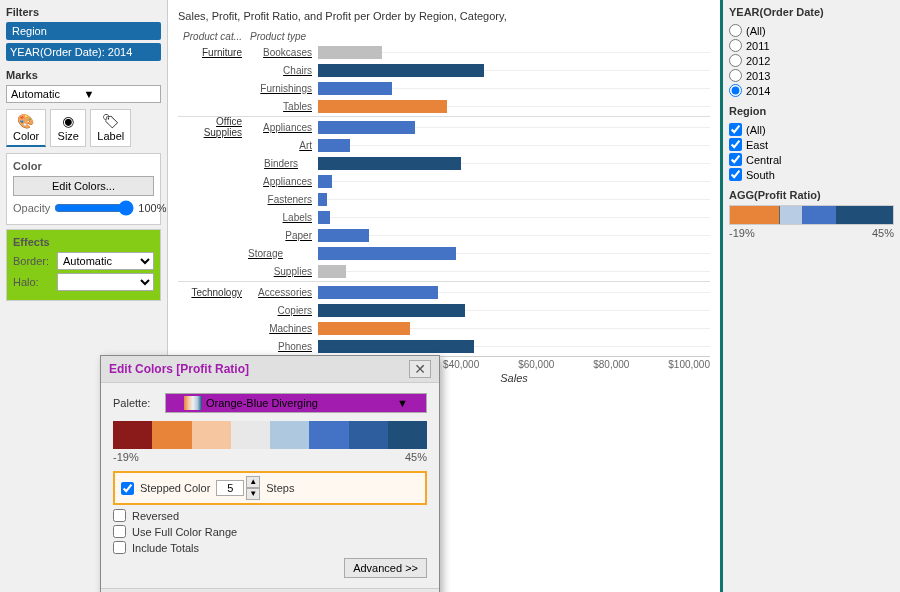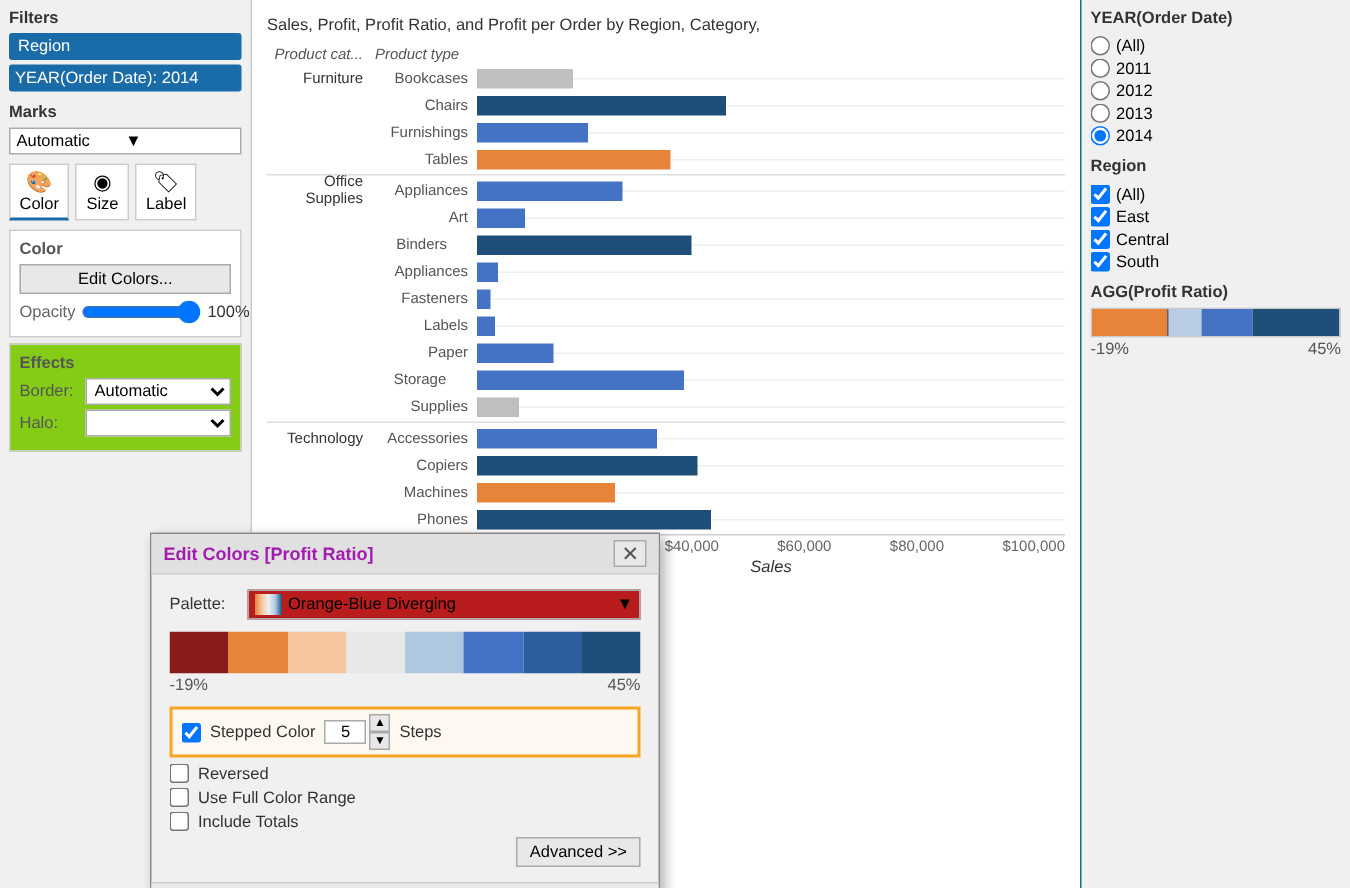--- a/index.html
+++ b/index.html
@@ -31,26 +31,26 @@
     .opacity-val { color: #333; }
 
     .effects-section { border: 1px solid #ccc; background: #84cc16; padding: 6px; }
     .effect-row { display: flex; align-items: center; gap: 4px; margin-bottom: 3px; }
     .effect-label { width: 40px; color: #555; }
     .effect-select { flex: 1; border: 1px solid #aaa; background: white; padding: 1px; }
 
     
     .chart-area { flex: 1; background: white; position: relative; overflow: hidden; }
     .chart-title { padding: 8px 10px 4px 10px; font-size: 13px; color: #333; font-weight: normal; }
-    .sub-row { display: flex; align-items: center; margin-bottom: 1px; height: 16px; }
+    .sub-row { display: flex; align-items: center; margin-bottom: 1px; height: 16px; text-decoration: underline; }
     .bar { height: 100%; position: absolute; left: 0; top: 0; }
     .x-axis-title { text-align: center; font-size: 11px; color: #333; padding-left: 140px; font-style: italic; }
 
     
-    .right-panel { width: 180px; background: #f0f0f0; border-left: 1px solid #0f766e; padding: 6px; flex-shrink: 0; }
+    .right-panel { width: 180px; background: #f0f0f0; border-left: 3px solid #0f766e; padding: 6px; flex-shrink: 0; }
     .right-title { font-weight: bold; color: #333; margin-bottom: 6px; font-size: 11px; }
     .radio-group { margin-bottom: 2px; }
     .radio-item { display: flex; align-items: center; gap: 4px; margin-bottom: 2px; font-size: 11px; }
     .region-section { margin-top: 8px; }
     .checkbox-item { display: flex; align-items: center; gap: 4px; margin-bottom: 2px; font-size: 11px; }
     .agg-section { margin-top: 8px; }
     .agg-title { font-weight: bold; color: #333; margin-bottom: 4px; }
     .agg-bar-container { height: 20px; border: 1px solid #ccc; background: white; position: relative; overflow: hidden; }
     .agg-range { display: flex; justify-content: space-between; font-size: 10px; color: #555; margin-top: 2px; }
 
@@ -244,21 +244,21 @@
           <div class="sub-row" style="display: flex; align-items: center; margin-bottom: 2px; height: 16px;">
             <div style="width: 70px; text-align: right; padding-right: 6px; font-size: 10px; color: rgb(51, 51, 51); flex-shrink: 0;"></div>
             <div style="width: 70px; text-align: right; padding-right: 6px; font-size: 10px; color: rgb(85, 85, 85); flex-shrink: 0;">Paper</div>
             <div style="flex: 1 1 0%; position: relative; height: 13px;">
               <div style="position: absolute; left: 0px; right: 0px; top: 50%; border-top: 1px solid rgb(238, 238, 238);"></div>
               <div class="bar" style="width: 50.6px; background: rgb(68, 114, 196); height: 100%; position: absolute; left: 0px; top: 0px;"></div>
             </div>
           </div>
           <div class="sub-row" style="display: flex; align-items: center; margin-bottom: 2px; height: 16px;">
             <div style="width: 70px; text-align: right; padding-right: 6px; font-size: 10px; color: rgb(51, 51, 51); flex-shrink: 0;"></div>
-            <div style="width: 70px; text-align: center; padding-right: 6px; font-size: 10px; color: rgb(85, 85, 85); flex-shrink: 0;">Storage</div>
+            <div style="width: 70px; text-align: left; padding-right: 6px; font-size: 10px; color: rgb(85, 85, 85); flex-shrink: 0;">Storage</div>
             <div style="flex: 1 1 0%; position: relative; height: 13px;">
               <div style="position: absolute; left: 0px; right: 0px; top: 50%; border-top: 1px solid rgb(238, 238, 238);"></div>
               <div class="bar" style="width: 138px; background: rgb(68, 114, 196); height: 100%; position: absolute; left: 0px; top: 0px;"></div>
             </div>
           </div>
           <div class="sub-row" style="display: flex; align-items: center; margin-bottom: 2px; height: 16px;">
             <div style="width: 70px; text-align: right; padding-right: 6px; font-size: 10px; color: rgb(51, 51, 51); flex-shrink: 0;"></div>
             <div style="width: 70px; text-align: right; padding-right: 6px; font-size: 10px; color: rgb(85, 85, 85); flex-shrink: 0;">Supplies</div>
             <div style="flex: 1 1 0%; position: relative; height: 13px;">
               <div style="position: absolute; left: 0px; right: 0px; top: 50%; border-top: 1px solid rgb(238, 238, 238);"></div>
@@ -380,21 +380,21 @@
 </div>
 
 <div class="dialog-overlay">
   <div class="dialog-header">
     <span class="dialog-title">Edit Colors [Profit Ratio]</span>
     <span class="dialog-close">✕</span>
   </div>
   <div class="dialog-body">
     <div class="palette-row">
       <span class="palette-label">Palette:</span>
-      <div style="flex:1; border:1px solid #aaa; background:#b91c1c; padding:2px 4px; display:flex; align-items:center; cursor:pointer;">
+      <div style="flex:1; border:1px solid #aaa; background:#a21caf; padding:2px 18px; display:flex; align-items:center; cursor:pointer;">
         <div style="width:18px; height:14px; background:linear-gradient(to right, #e8833a, #f5c6a0, #f0f0f0, #aec8e0, #1f4e79); margin-right:4px; flex-shrink:0;"></div>
         <span style="flex:1; font-size:11px;">Orange-Blue Diverging</span>
         <span>▼</span>
       </div>
     </div>
 
     <div class="color-strip">
       <div class="color-step" style="background:#8b1a1a;"></div>
       <div class="color-step" style="background:#e8833a;"></div>
       <div class="color-step" style="background:#f5c6a0;"></div>

